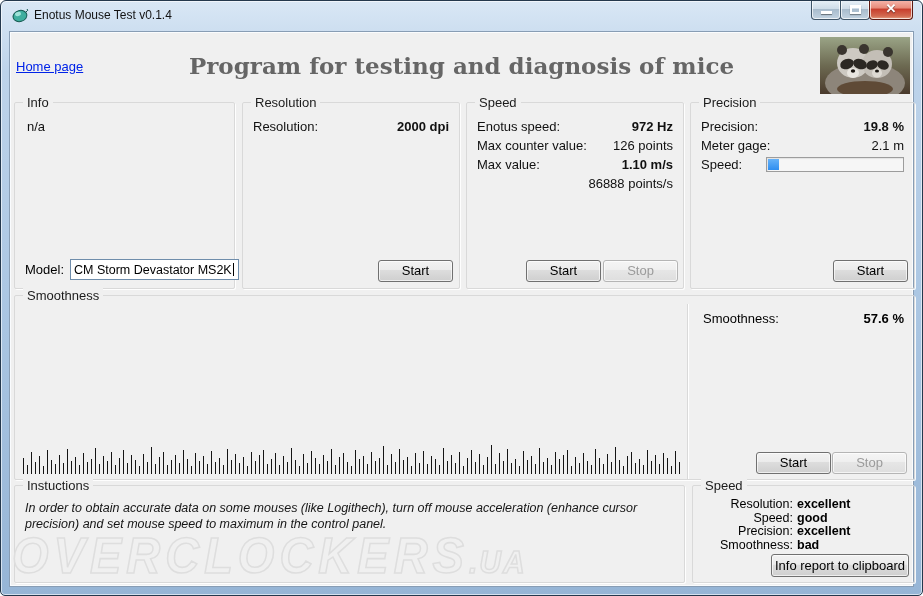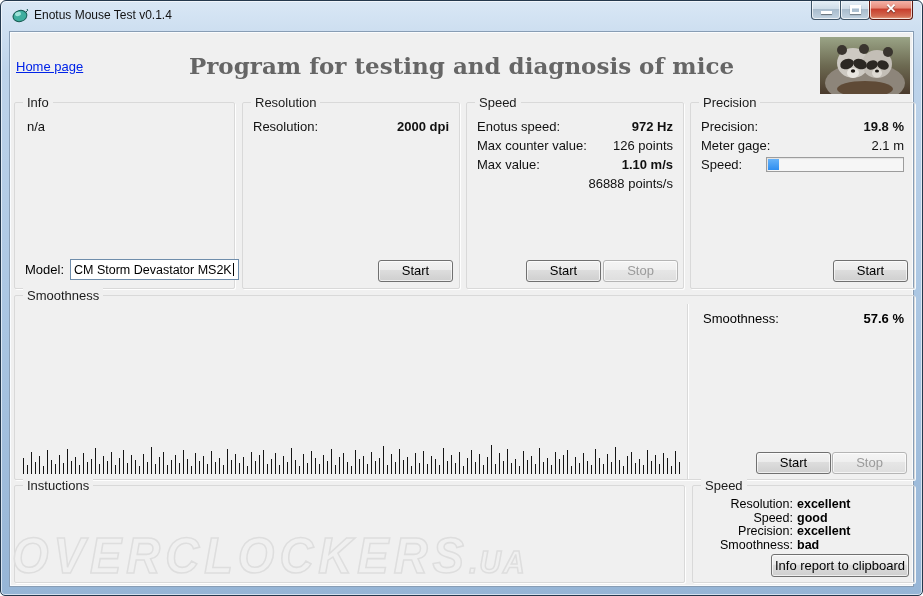--- a/index.html
+++ b/index.html
@@ -417,20 +417,21 @@
       <div class="smooth-row">
         <span>Smoothness:</span>
         <span class="val">57.6 %</span>
       </div>
       <div class="btn" style="right:83px; bottom:5px; width:75px;">Start</div>
       <div class="btn disabled" style="right:7px; bottom:5px; width:75px;">Stop</div>
     </div>
 
     <div class="gbox box-instr">
       <span class="legend">Instuctions</span>
+      <div class="instr-text">In order to obtain accurate data on some mouses (like Logithech), turn off mouse acceleration (enhance cursor precision) and set mouse speed to maximum in the control panel.</div>
     </div>
 
     <div class="gbox box-rating">
       <span class="legend">Speed</span>
       <div class="rating-grid">
         <div class="rrow">
           <span class="rlabel">Resolution:</span>
           <span class="rval">excellent</span>
         </div>
         <div class="rrow">

